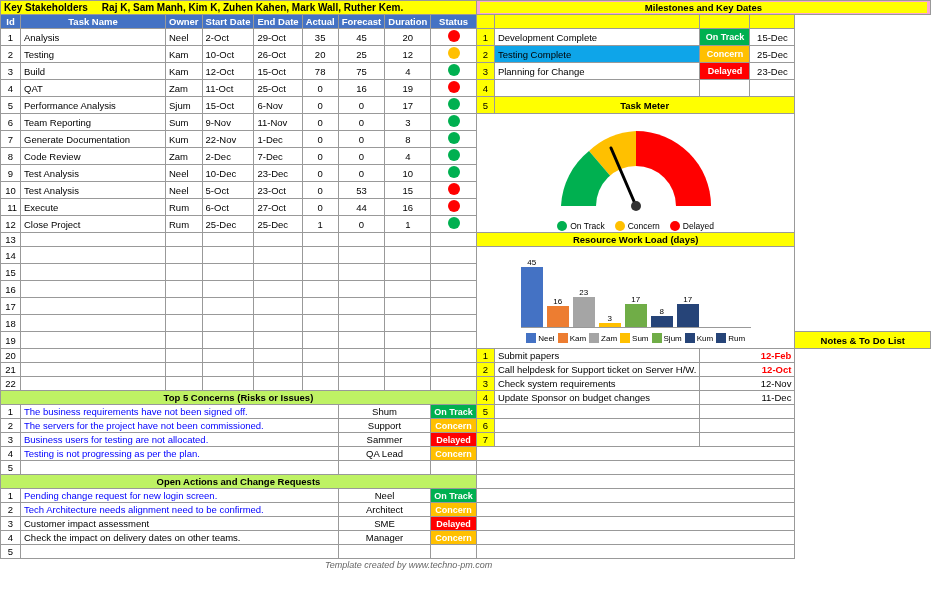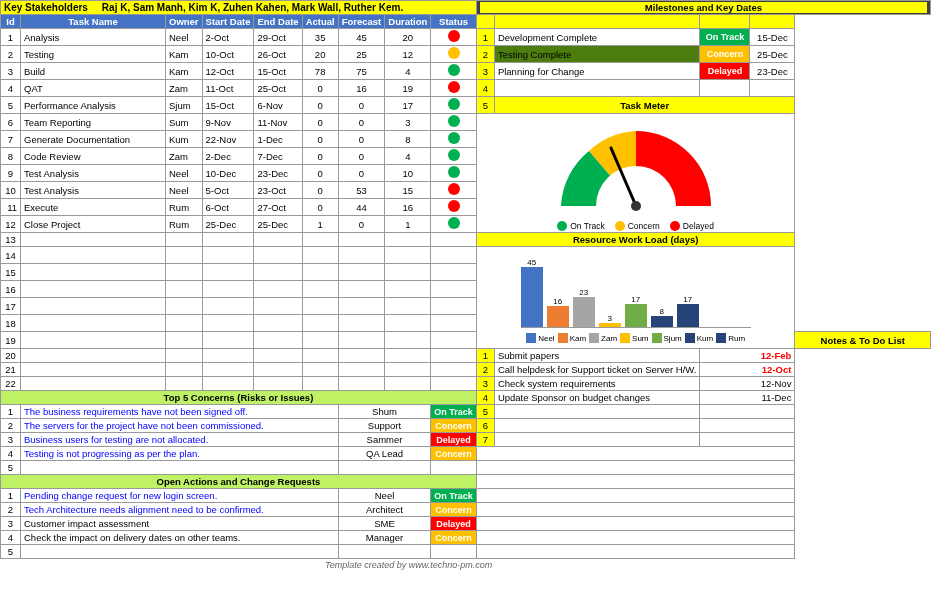--- a/index.html
+++ b/index.html
@@ -32,21 +32,21 @@
 
 <table class="main-table">
 
   <tbody>
       <tr>
     <td colspan="9" class="yellow-header" style="background:#FFFF00; font-weight:bold; font-size:10px;">
       <span>Key Stakeholders</span>
       &nbsp;&nbsp;&nbsp;
       <span>Raj K, Sam Manh, Kim K, Zuhen Kahen, Mark Wall, Ruther Kem.</span>
     </td>
-    <td colspan="6" style="background:#404040;">
+    <td colspan="6" style="background:#f9a8d4;">
       <span class="milestone-header" style="display:block;">Milestones and Key Dates</span>
     </td>
   </tr>
 
   <tr>
     <th class="blue-header" style="width:20px;">Id</th>
     <th class="blue-header" style="width:145px;">Task Name</th>
     <th class="blue-header" style="width:35px;">Owner</th>
     <th class="blue-header" style="width:45px;">Start Date</th>
     <th class="blue-header" style="width:45px;">End Date</th>
@@ -80,21 +80,21 @@
     <td style="text-align:center;">2</td>
     <td>Testing</td>
     <td>Kam</td>
     <td>10-Oct</td>
     <td>26-Oct</td>
     <td style="text-align:center;">20</td>
     <td style="text-align:center;">25</td>
     <td style="text-align:center;">12</td>
     <td style="text-align:center;"><span class="status-orange"></span></td>
     <td style="text-align:center; background:#FFFF00;">2</td>
-    <td style="background:#4d7c0f;margin-left:22px;">Testing Complete</td>
+    <td style="background:#0ea5e9;margin-left:22px;">Testing Complete</td>
     <td class="concern" style="font-size:9px; font-weight:bold;">Concern</td>
     <td style="text-align:center;">25-Dec</td>
   </tr>
   <tr>
     <td style="text-align:center;">3</td>
     <td>Build</td>
     <td>Kam</td>
     <td>12-Oct</td>
     <td>15-Oct</td>
     <td style="text-align:center;">78</td>

